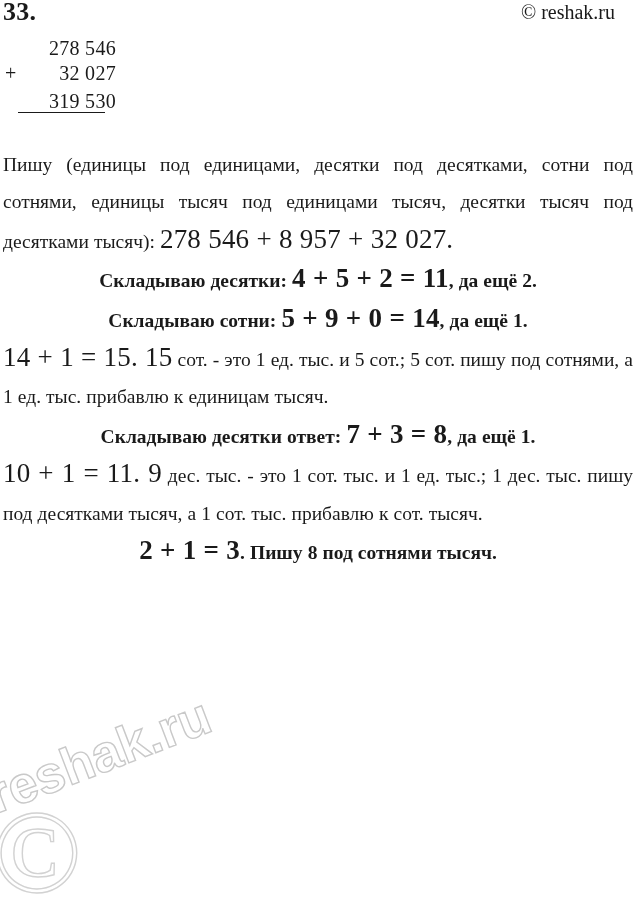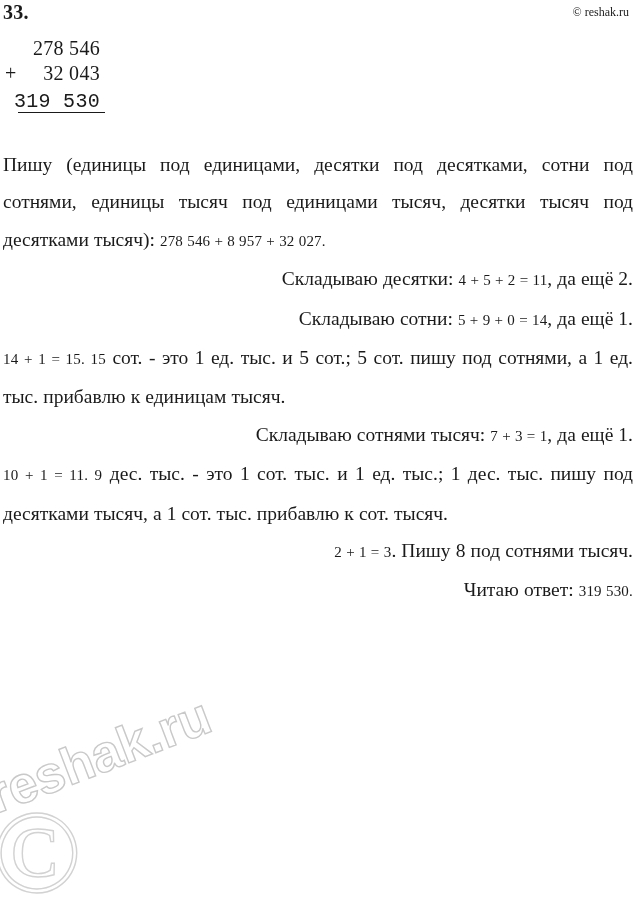--- a/index.html
+++ b/index.html
@@ -54,30 +54,30 @@
 
   
   .header {
     position: relative;
     height: 26px;
   }
   .task-number {
     position: absolute;
     left: 3px;
     top: 0px;
-    font-size: 20px;
+    font-size: 26px;
     font-weight: bold;
     line-height: 24px;
     letter-spacing: 0.2px;
   }
   .copyright {
     position: absolute;
-    right: 6px;
+    right: 20px;
     top: 0px;
-    font-size: 12px;
+    font-size: 20px;
     line-height: 24px;
     white-space: nowrap;
   }
 
   
   .column-sum {
     position: absolute;
     left: 0px;
     top: 36px;
     width: 140px;
@@ -89,55 +89,55 @@
     height: 25px;
     white-space: nowrap;
   }
   .cs-op {
     position: absolute;
     left: 5px;
     top: 0;
   }
   .cs-num {
     position: absolute;
-    right: 40px;
+    right: 24px;
     top: 0;
     letter-spacing: 0.3px;
     margin-left: 8px;
   }
   .cs-rule {
     position: absolute;
     left: 18px;
     width: 87px;
     height: 0;
     border-top: 1.6px solid #1a1a1a;
     top: 76px;
   }
-  .cs-row.total { margin-top: 3px; font-family: Liberation Mono, monospace; }
+  .cs-row.total { margin-top: 3px; }
 
   
   .body-text {
     position: absolute;
     left: 3px;
     top: 146px;
     width: 630px;
   }
   p.para {
     margin: 0;
     padding: 0;
     font-size: 19.5px;
     line-height: 37.4px;
     text-align: justify;
     text-justify: inter-word;
     hyphens: none;
     word-spacing: 0.2px;
   }
-  p.para.nojust { text-align: right; }
+  p.para.nojust { text-align: center; font-weight: bold; }
   p.para .num {
-    font-size: 15px;
+    font-size: 27px;
     letter-spacing: 0.2px;
   }
   p.para .num.tight { font-size: 20.5px; }
 </style>
 </head>
 <body>
 
 <div id="watermark">
   <svg width="240" height="180" viewBox="0 0 240 180" xmlns="http://www.w3.org/2000/svg">
     <text class="wm-copy" x="6" y="150">©</text>
@@ -151,21 +151,21 @@
     <div class="task-number">33.</div>
     <div class="copyright">© reshak.ru</div>
   </div>
 
   <div class="column-sum">
     <div class="cs-row">
       <span class="cs-num">278 546</span>
     </div>
     <div class="cs-row">
       <span class="cs-op">+</span>
-      <span class="cs-num">32 043</span>
+      <span class="cs-num">32 027</span>
     </div>
     <div class="cs-rule"></div>
     <div class="cs-row total">
       <span class="cs-num">319 530</span>
     </div>
   </div>
 
   <div class="body-text">
 
     <p class="para"><span>Пишу (единицы под единицами, десятки под десятками, сотни под сотнями, единицы тысяч под единицами тысяч, десятки тысяч под десятками тысяч):  </span><span class="num">278 546 + 8 957 + 32 027.</span></p>
@@ -173,23 +173,22 @@
 
     <p class="para nojust"><span>Складываю десятки:  </span><span class="num">4 + 5 + 2 = 11</span><span>, да ещё 2.</span></p>
 
 
     <p class="para nojust"><span>Складываю сотни:  </span><span class="num">5 + 9 + 0 = 14</span><span>, да ещё 1.</span></p>
 
     <p class="para"><span class="num">14 + 1 = 15. 15</span><span>  сот.  -  это  1  ед.  тыс.  и  5  сот.;  5  сот.  пишу  под сотнями, а 1 ед. тыс. прибавлю к единицам тысяч.</span></p>
 
 
 
-    <p class="para nojust"><span>Складываю сотнями тысяч:  </span><span class="num">7 + 3 = 1</span><span>, да ещё 1.</span></p>
+    <p class="para nojust"><span>Складываю десятки ответ:  </span><span class="num">7 + 3 = 8</span><span>, да ещё 1.</span></p>
 
     <p class="para"><span class="num">10 + 1 = 11. 9</span><span> дес. тыс. - это 1 сот. тыс. и 1 ед. тыс.; 1 дес. тыс. пишу под десятками тысяч, а 1 сот. тыс. прибавлю к сот. тысяч.</span></p>
 
 
     <p class="para nojust"><span class="num">2 + 1 = 3</span><span>. Пишу 8 под сотнями тысяч.</span></p>
 
-    <p class="para nojust"><span>Читаю ответ: </span><span class="num">319 530.</span></p>
 
   </div>
 </div>
 
 </body></html>

